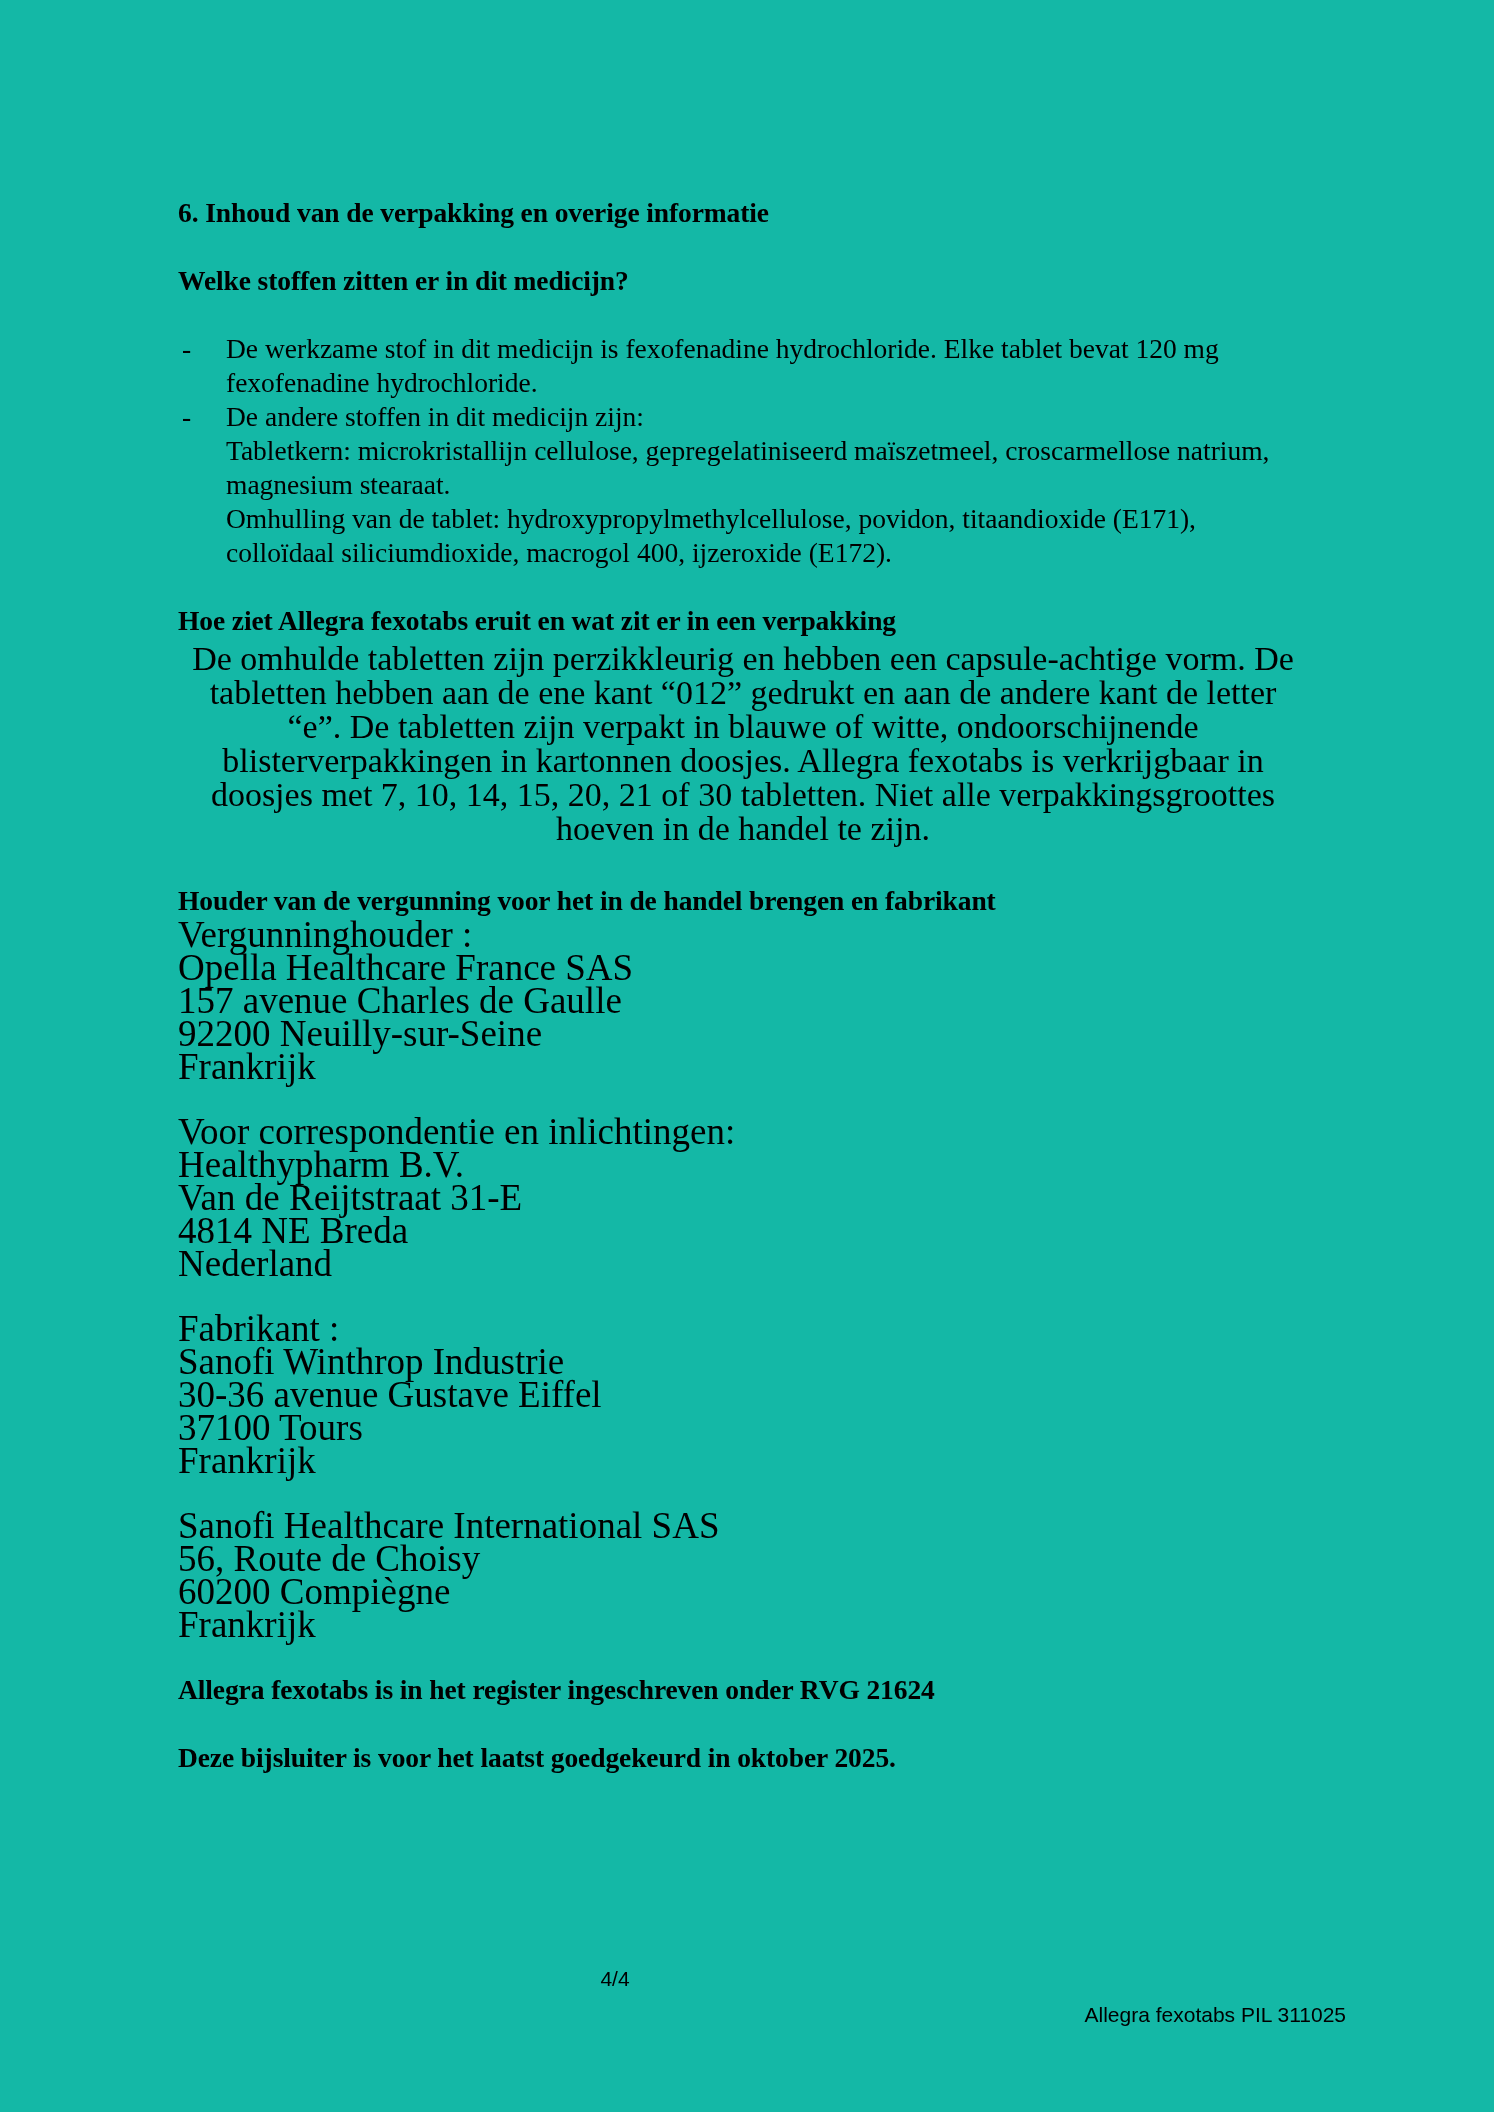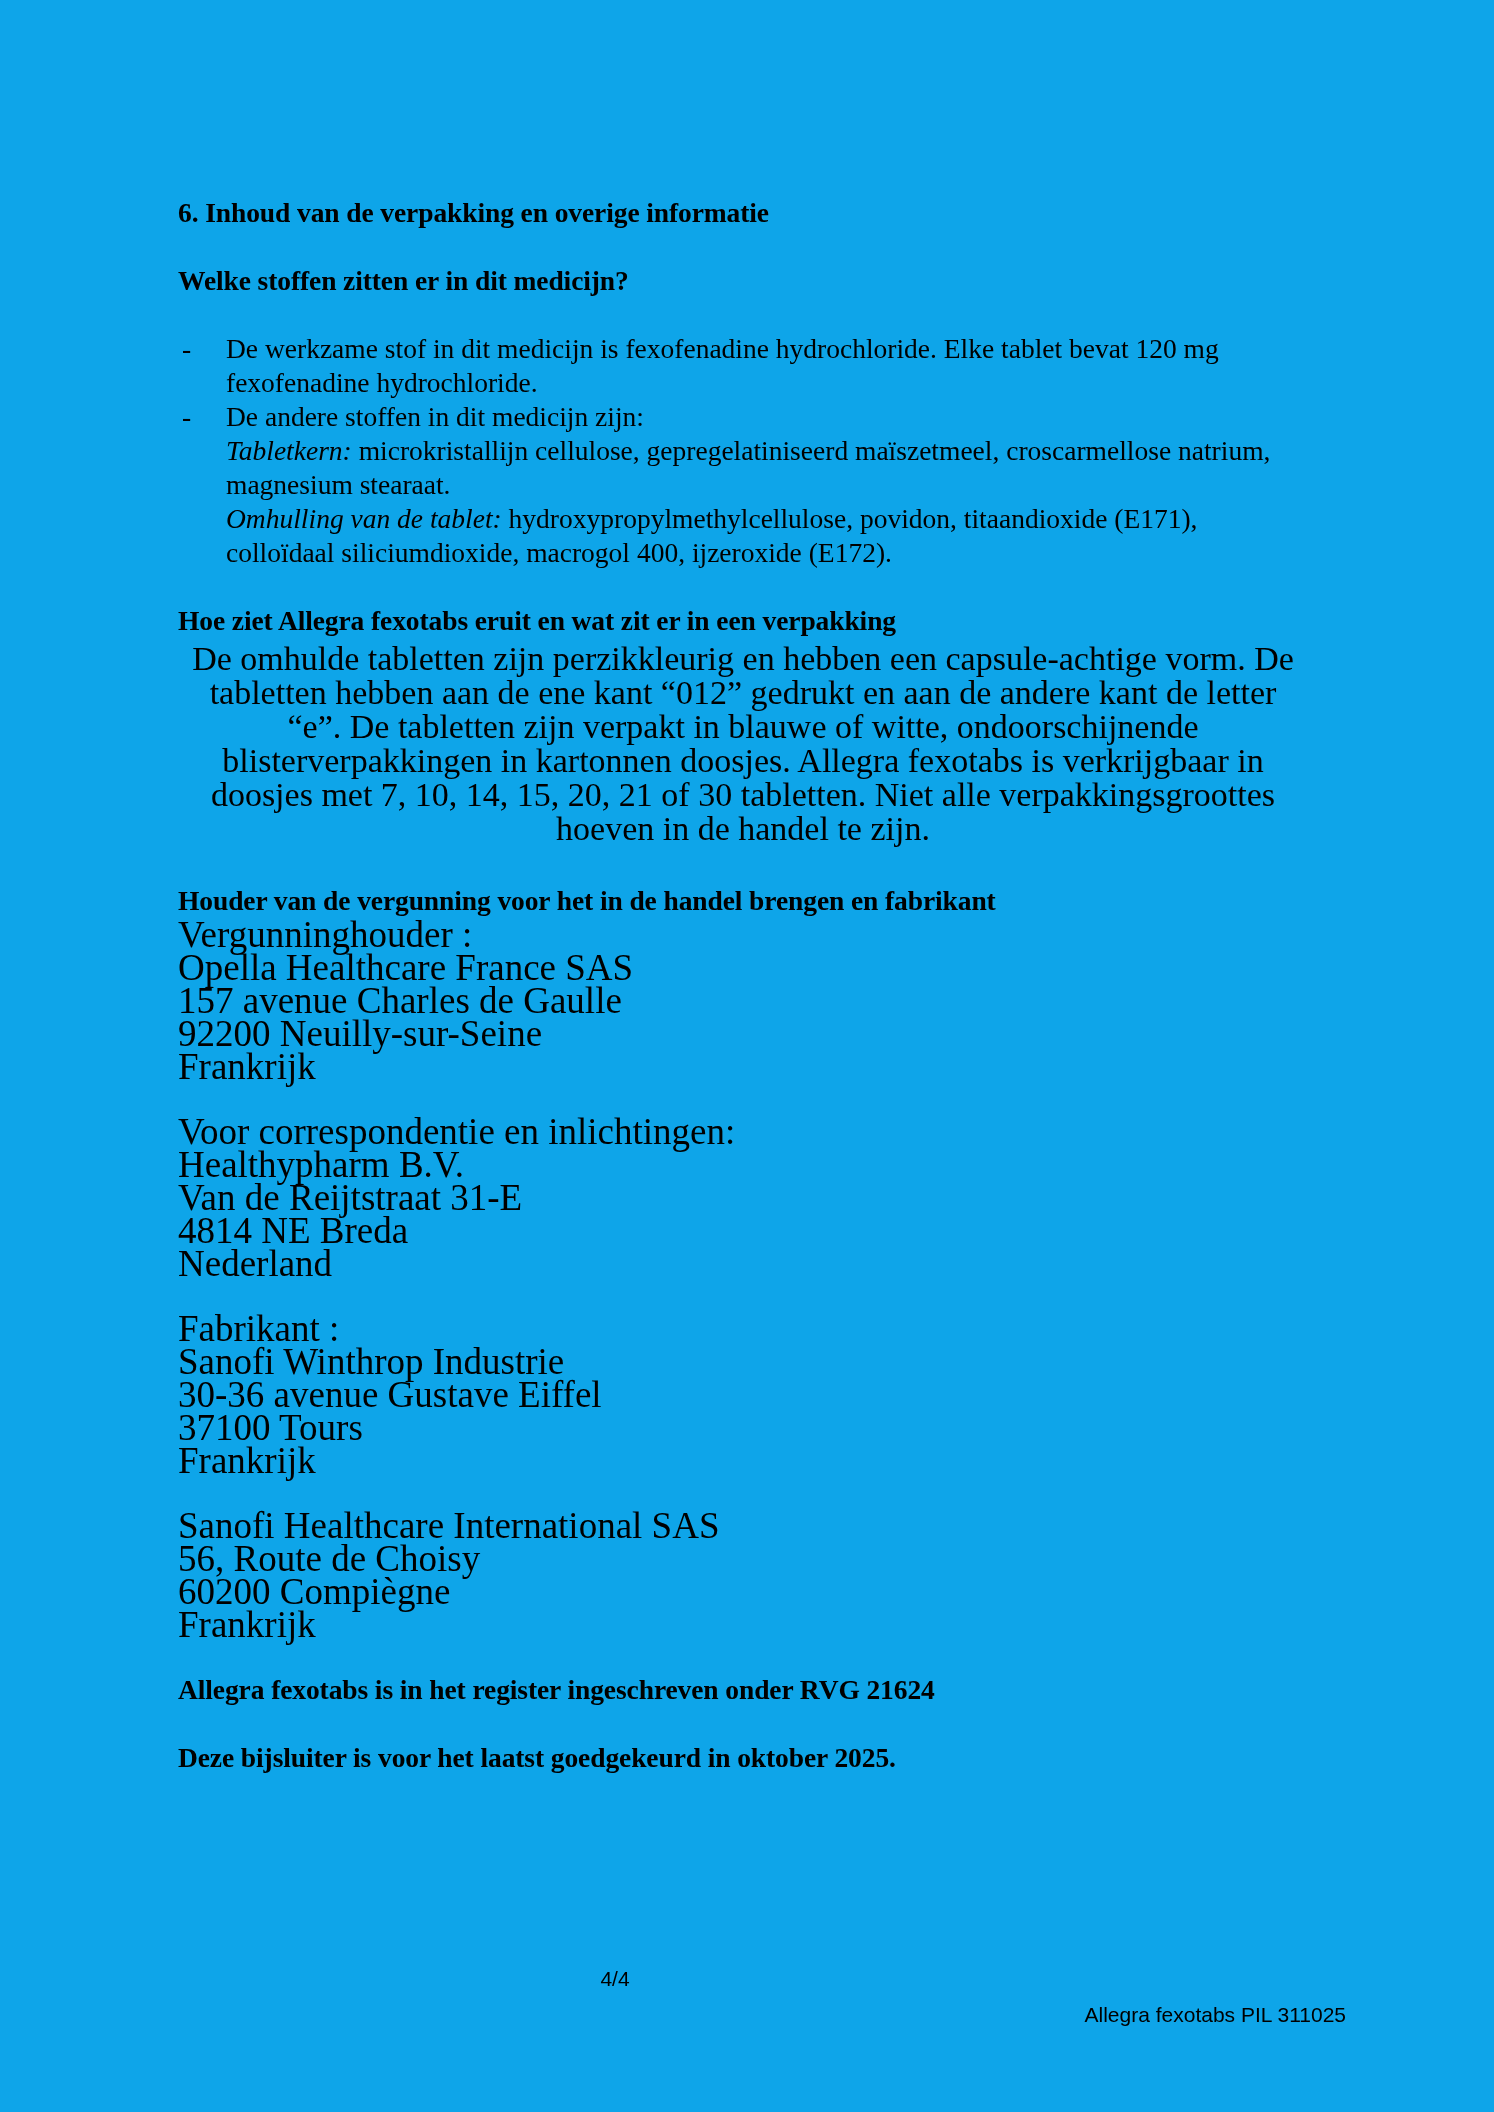--- a/index.html
+++ b/index.html
@@ -15,21 +15,21 @@
     color: #000000;
     -webkit-font-smoothing: antialiased;
   }
 
   .page {
     position: absolute;
     left: 0;
     top: 0;
     width: 1494px;
     height: 2112px;
-    background: #0ea5e9;
+    background: #14b8a6;
     overflow: hidden;
   }
 
   .content {
     position: absolute;
     left: 178px;
     top: 196px;
     width: 1130px;
   }
 
@@ -69,21 +69,20 @@
     left: 4px;
     top: 0;
     font-size: 27.5px;
     line-height: 34px;
   }
   .sub-line {
     font-size: 27.5px;
     line-height: 34px;
   }
   .ital {
-    font-style: italic;
   }
 
   
   .addr-line {
     font-size: 37px;
     line-height: 33px;
     white-space: pre;
   }
 
   

